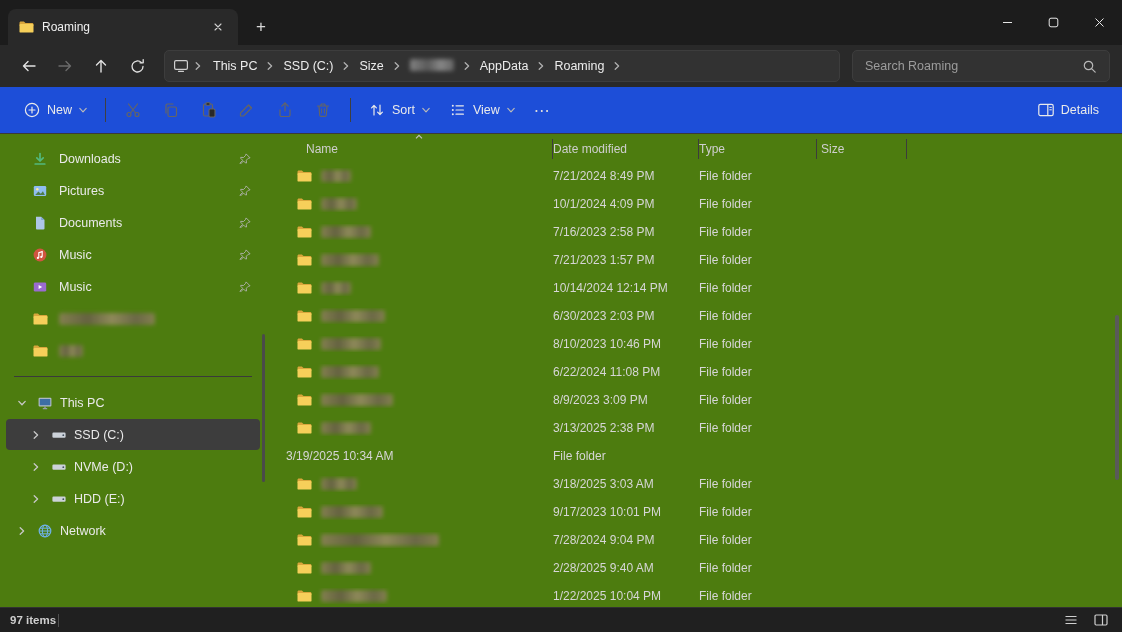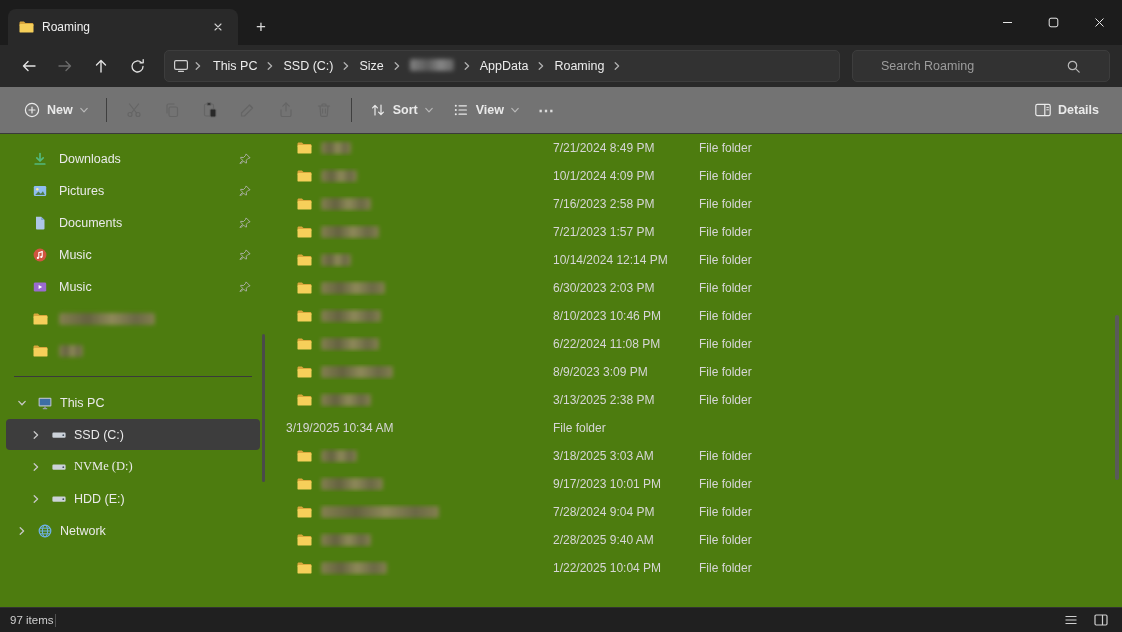--- a/index.html
+++ b/index.html
@@ -21,27 +21,27 @@
   
   .navbar { height:42px; background:#292929; display:flex; align-items:center; padding:0 12px; gap:2px; flex:0 0 auto; }
   .navbtn { width:34px; height:34px; display:flex; align-items:center; justify-content:center;
             color:#e2e2e2; border-radius:4px; }
   .navbtn.disabled { color:#6a6a6a; }
   .addrbar { flex:1; height:32px; margin:0 10px 0 8px; background:#323232; border:1px solid #3d3d3d;
              border-radius:5px; display:flex; align-items:center; padding:0 8px; gap:2px; overflow:hidden; }
   .crumb { padding:4px 6px; border-radius:4px; font-size:12.5px; color:#ececec; white-space:nowrap; }
   .crumb-sep { display:inline-flex; width:14px; justify-content:center; color:#b0b0b0; }
   .searchbar { width:258px; height:32px; background:#323232; border:1px solid #3d3d3d; border-radius:5px;
-               display:flex; align-items:center; padding:0 28px;gap:12px; }
+               display:flex; align-items:center; padding:0 12px;gap:12px; }
   .search-ph { flex:1; color:#9c9c9c; font-size:12.5px; }
   .searchbar .icn { color:#b8b8b8; }
 
   
-  .toolbar { height:47px; background:#737373; border-bottom:1px solid #3a3a3a; display:flex;
-             align-items:center; padding:0 14px; flex:0 0 auto;font-weight:bold; }
+  .toolbar { height:47px; background:#1d4ed8; border-bottom:1px solid #3a3a3a; display:flex;
+             align-items:center; padding:0 14px; flex:0 0 auto; }
   .tbtn { display:flex; align-items:center; gap:6px; padding:7px 9px; border-radius:4px;
           color:#eaeaea; font-size:12.5px; }
   .tbico { width:38px; height:34px; display:flex; align-items:center; justify-content:center;
            color:#dcdcdc; border-radius:4px; }
   .tbico.disabled { color:#656565; }
   .tdiv { width:1px; height:24px; background:#3f3f3f; margin:0 8px; }
   .tb-right { margin-left:auto; }
   .chev { display:inline-flex; color:#b8b8b8; }
   .more-dots { font-size:16px; letter-spacing:1px; color:#dcdcdc; }
 
@@ -66,21 +66,21 @@
   .hcell.size { padding-left:4px; }
   .sortcaret { position:absolute; left:128px; top:-7px; }
   .rows { overflow:hidden; height:447px; }
   .row { display:grid; grid-template-columns:267px 146px 118px 90px; align-items:center; height:28px;
          border-radius:4px; font-size:12px; color:#d6d6d6; }
   .c-name { display:flex; align-items:center; gap:9px; padding-left:10px; color:#ececec; overflow:hidden; white-space:nowrap; }
   .vscroll { position:absolute; right:3px; top:181px; width:4px; height:165px; background:#5a5a5a; border-radius:2px; }
 
   
   .statusbar { height:25px; border-top:1px solid #323232; display:flex; align-items:center;
-               padding:0 10px; gap:2px; font-size:11.5px; color:#cfcfcf; flex:0 0 auto; background:#202020; }
+               padding:0 10px; gap:2px; font-size:11.5px; color:#cfcfcf; flex:0 0 auto; background:#202020;font-weight:bold; }
   .sdiv { width:1px; height:13px; background:#4f4f4f; }
   .sb-right { margin-left:auto; display:flex; gap:8px; }
   .sbico { width:22px; height:19px; display:flex; align-items:center; justify-content:center; color:#cfcfcf;
            border-radius:3px; }
 
   
   .icn { display:inline-flex; align-items:center; justify-content:center; flex:0 0 auto; }
   .blob { display:inline-block; height:12px; border-radius:2px; opacity:.9; filter:blur(2px);
           background:linear-gradient(90deg,#8a8157,#675f46 30%,#968c62 55%,#6e664c 80%,#8a8157); }
   .blob.gray { background:linear-gradient(90deg,#8b8b8b,#5f5f5f 40%,#909090 70%,#696969); }
@@ -434,21 +434,21 @@
               </svg>
             </span>
             <span class="icn">
               <svg width="16" height="16" viewBox="0 0 16 16">
                 <rect x="1.4" y="5.6" width="13.2" height="5.2" rx="1.1" fill="#ccd2d9"></rect>
                 <circle cx="12.3" cy="8.2" r=".9" fill="#42505f"></circle>
               </svg>
             </span>
             <span class="side-label">SSD (C:)</span>
           </div>
-          <div class="side-item tree" style="padding-left: 22px; font-family: Liberation Serif, serif;">
+          <div class="side-item tree" style="padding-left: 22px;">
             <span class="icn tchev">
               <svg width="10" height="10" viewBox="0 0 10 10">
                 <path d="M3.2 1.8L6.6 5 3.2 8.2" fill="none" stroke="currentColor" stroke-width="1.3" stroke-linecap="round" stroke-linejoin="round"></path>
               </svg>
             </span>
             <span class="icn">
               <svg width="16" height="16" viewBox="0 0 16 16">
                 <rect x="1.4" y="5.6" width="13.2" height="5.2" rx="1.1" fill="#ccd2d9"></rect>
                 <circle cx="12.3" cy="8.2" r=".9" fill="#42505f"></circle>
               </svg>
@@ -482,20 +482,39 @@
                 <path d="M2.4 8h11.2M3.1 5.2h9.8M3.1 10.8h9.8" stroke="#6fb2e8" stroke-width="1"></path>
               </svg>
             </span>
             <span class="side-label">Network</span>
           </div>
         </div>
       <div class="side-scroll"></div>
     </div>
 
     <div class="main">
+      <div class="cols-header">
+        <div class="hcell name">
+          <span>Name</span>
+          <span class="sortcaret icn">
+              <svg width="10" height="10" viewBox="0 0 10 10">
+                <path d="M2 6.4l3-3 3 3" fill="none" stroke="#bfbfbf" stroke-width="1.2"></path>
+              </svg>
+            </span>
+        </div>
+        <div class="hcell">
+            <span>Date modified</span>
+          </div>
+        <div class="hcell">
+            <span>Type</span>
+          </div>
+        <div class="hcell size">
+            <span>Size</span>
+          </div>
+      </div>
       <div class="rows" id="rows">
   <div class="row">
     <div class="c-name">
       <span class="icn">
                 <svg width="16" height="16" viewBox="0 0 16 16">
                   <path d="M1.5 4c0-.8.6-1.4 1.4-1.4h3l1.6 1.5h6.6c.8 0 1.4.6 1.4 1.4v.8H1.5z" fill="#d9a63c"></path>
                   <rect x="1.5" y="5" width="14" height="8.6" rx="1.2" fill="#f6cf5a"></rect>
                 </svg>
               </span>
       <span class="blob" style="width: 30px;"></span>

